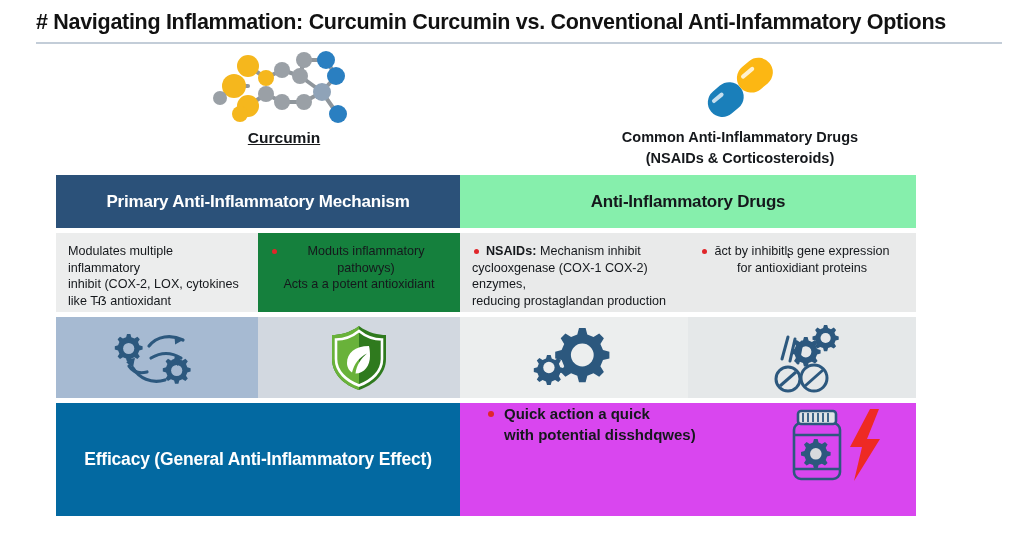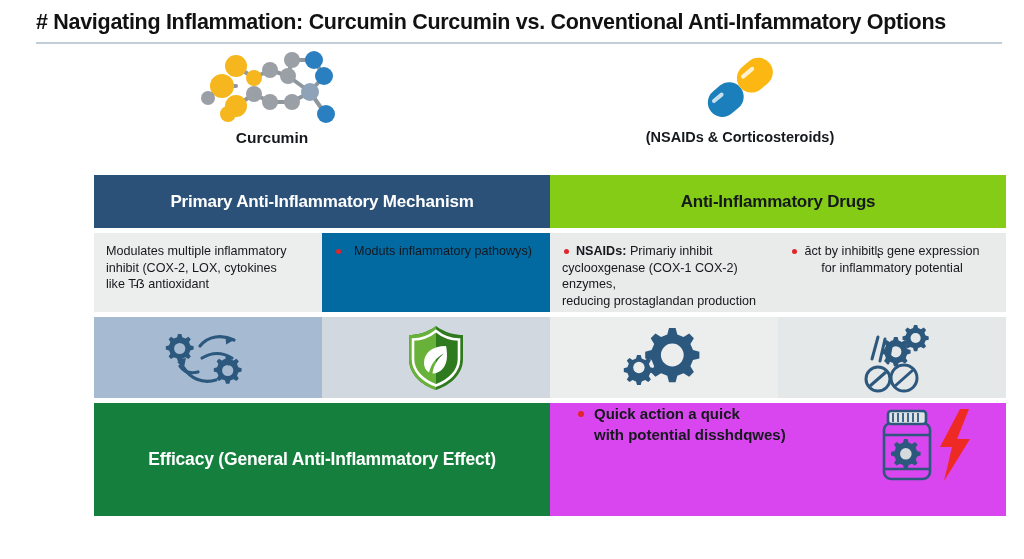--- a/index.html
+++ b/index.html
@@ -48,21 +48,21 @@
   .top-band {
     position: absolute;
     left: 0; top: 48px;
     width: 1024px; height: 122px;
   }
   .top-col {
     position: absolute;
     top: 0;
     text-align: center;
   }
-  .top-col.left  { left: 44px;  width: 456px; }
+  .top-col.left  { left: 56px;  width: 456px; text-decoration: underline; }
   .top-col.right { left: 512px; width: 456px; }
 
   .art {
     height: 78px;
     display: flex;
     align-items: center;
     justify-content: center;
   }
   .art-caption {
     font-size: 15.5px;
@@ -77,51 +77,51 @@
   .table {
     position: absolute;
     left: 56px;
     top: 175px;
     width: 912px;
   }
   .row { display: flex; width: 100%; }
   .row + .row { margin-top: 5px; }
 
   .half { display: flex; }
-  .half.left  { width: 456px; margin-left: 38px; }
+  .half.left  { width: 404px; }
   .half.right { width: 456px; }
 
   
   .hdr-row { height: 53px; }
   .hdr {
     display: flex;
     align-items: center;
     justify-content: center;
     height: 53px;
     font-size: 17px;
     font-weight: 700;
     letter-spacing: -0.2px;
     text-align: center;
   }
   .hdr.dark  { background: #2b5179; color: #ffffff; width: 456px; }
-  .hdr.light { background: #84cc16; color: #15181c; width: 520px; }
-
-  
-  .txt-row { height: 79px; justify-content: space-between; }
+  .hdr.light { background: #86efac; color: #15181c; width: 520px; }
+
+  
+  .txt-row { height: 79px; }
   .cell {
     box-sizing: border-box;
     height: 79px;
     padding: 10px 12px 0 12px;
     font-size: 12.6px;
     line-height: 16.5px;
     color: #15181c;
     overflow: hidden;
   }
   .cell.q1 { background: #eceded; width: 228px; }
-  .cell.q2 { background: #0369a1; width: 228px; text-align: center; }
+  .cell.q2 { background: #15803d; width: 228px; text-align: center; }
   .cell.q3 { background: #e9eaea; width: 228px; }
   .cell.q4 { background: #e9eaea; width: 228px; text-align: center; }
 
   .bullet-line { position: relative; padding-left: 14px; }
   .bullet-line .dot {
     position: absolute;
     left: 2px; top: 6px;
     width: 5px; height: 5px;
     border-radius: 50%;
     background: #e0262a;
@@ -140,21 +140,21 @@
   .icell.a { background: #a6bad2; }
   .icell.b { background: #d2d8e0; }
   .icell.c { background: #eceeee; }
   .icell.d { background: #e5e8e9; }
 
   
   .eff-row { height: 113px; }
   .eff-left {
     width: 456px;
     height: 113px;
-    background: #15803d;
+    background: #0369a1;
     color: #ffffff;
     display: flex;
     align-items: center;
     justify-content: center;
     font-size: 17.5px;
     font-weight: 700;
     letter-spacing: -0.2px;
     text-align: center;
   }
   .eff-right {
@@ -241,20 +241,21 @@
     <div class="art">
       <svg width="110" height="78" viewBox="0 0 110 78" aria-hidden="true">
         <g transform="rotate(-40 55 39)">
           <rect x="17" y="25" width="38" height="29" rx="14.5" fill="#1a7fba"></rect>
           <rect x="55" y="25" width="38" height="29" rx="14.5" fill="#fcb713"></rect>
           <rect x="24" y="31" width="14" height="4" rx="2" fill="#ffffff" opacity="0.75"></rect>
           <rect x="62" y="31" width="16" height="4" rx="2" fill="#ffffff" opacity="0.8"></rect>
         </g>
       </svg>
     </div>
+    <div class="art-caption small">Common Anti-Inflammatory Drugs</div>
     <div class="art-caption small">(NSAIDs &amp; Corticosteroids)</div>
   </div>
 </div>
 
 <div class="table">
 
   <div class="row hdr-row">
     <div class="half left">
       <div class="hdr dark">Primary Anti-Inflammatory Mechanism</div>
     </div>
@@ -268,37 +269,38 @@
       <div class="cell q1">
         <div>Modulates multiple inflammatory</div>
         <div>inhibit (COX-2, LOX, cytokines</div>
         <div>like T̵ẞ antioxidant</div>
       </div>
       <div class="cell q2">
         <div class="bullet-line">
           <span class="dot"></span>
           <span>Moduts inflammatory pathowys)</span>
         </div>
+        <div>Acts a a potent antioxidiant</div>
       </div>
     </div>
     <div class="half right">
       <div class="cell q3">
         <div class="bullet-line">
           <span class="dot"></span>
-          <span class="lead">NSAIDs:</span><span> Primariy inhibit</span>
+          <span class="lead">NSAIDs:</span><span> Mechanism inhibit</span>
         </div>
         <div>cyclooxgenase (COX-1 COX-2) enzymes,</div>
         <div>reducing prostaglandan production</div>
       </div>
       <div class="cell q4">
         <div class="bullet-line">
           <span class="dot"></span>
         </div>
         <div>āct by inhibitlʂ gene expression</div>
-        <div>for inflammatory potential</div>
+        <div>for antioxidiant proteins</div>
       </div>
     </div>
   </div>
 
   <div class="row icon-row">
     <div class="half left">
       <div class="icell a">
         <span>
           <svg width="104" height="60" viewBox="0 0 104 60" aria-hidden="true">
             <g fill="#2c587e">

